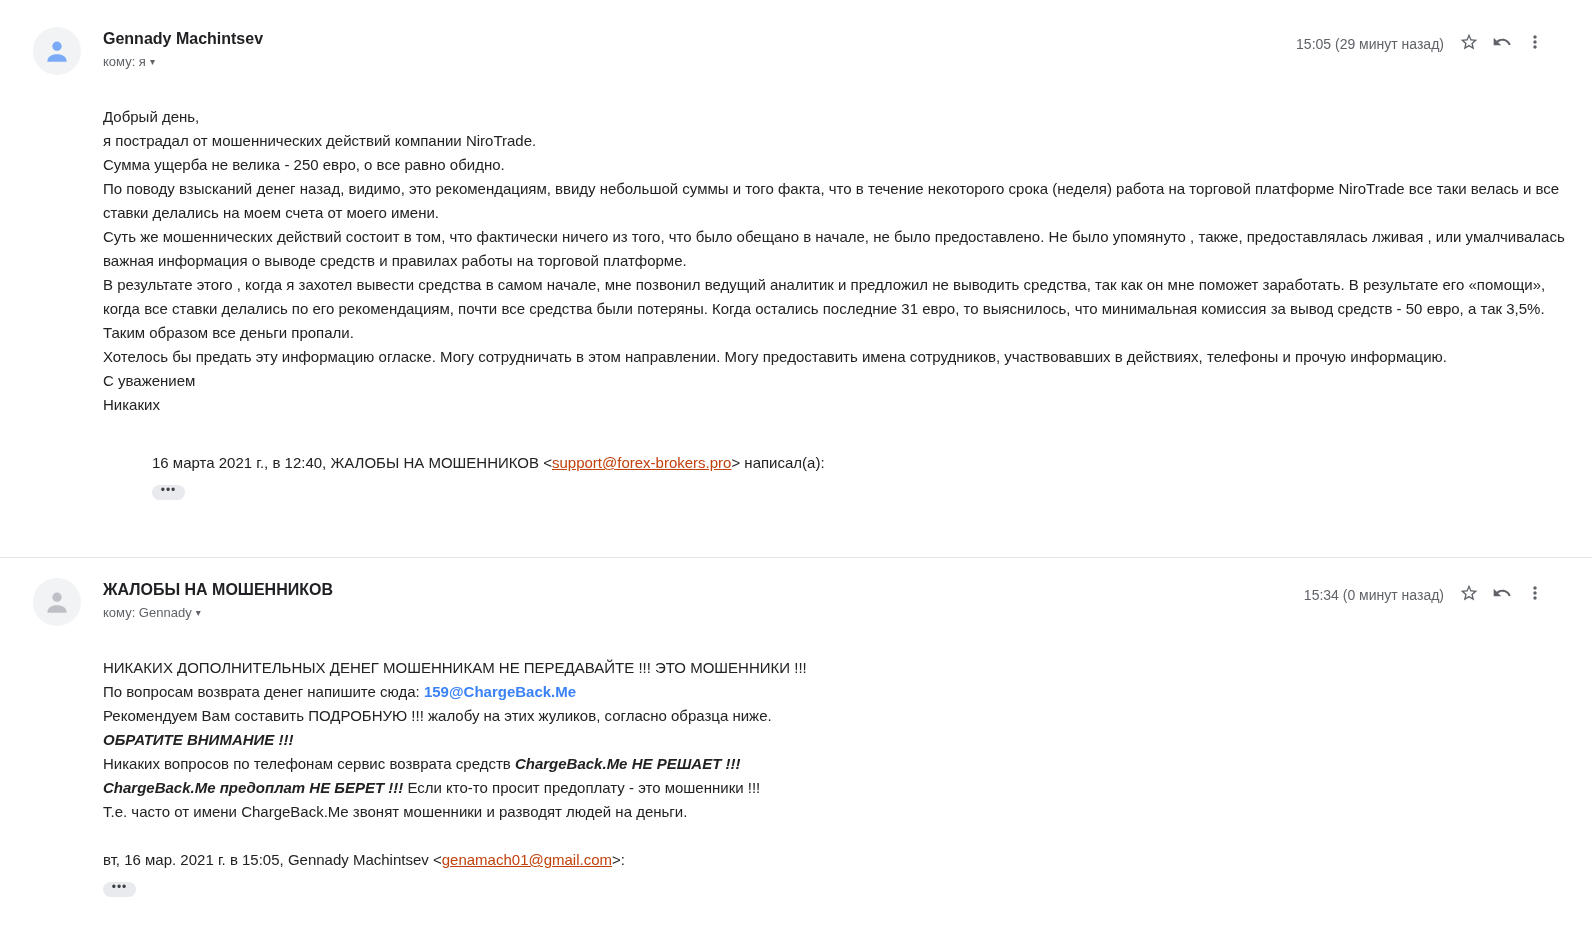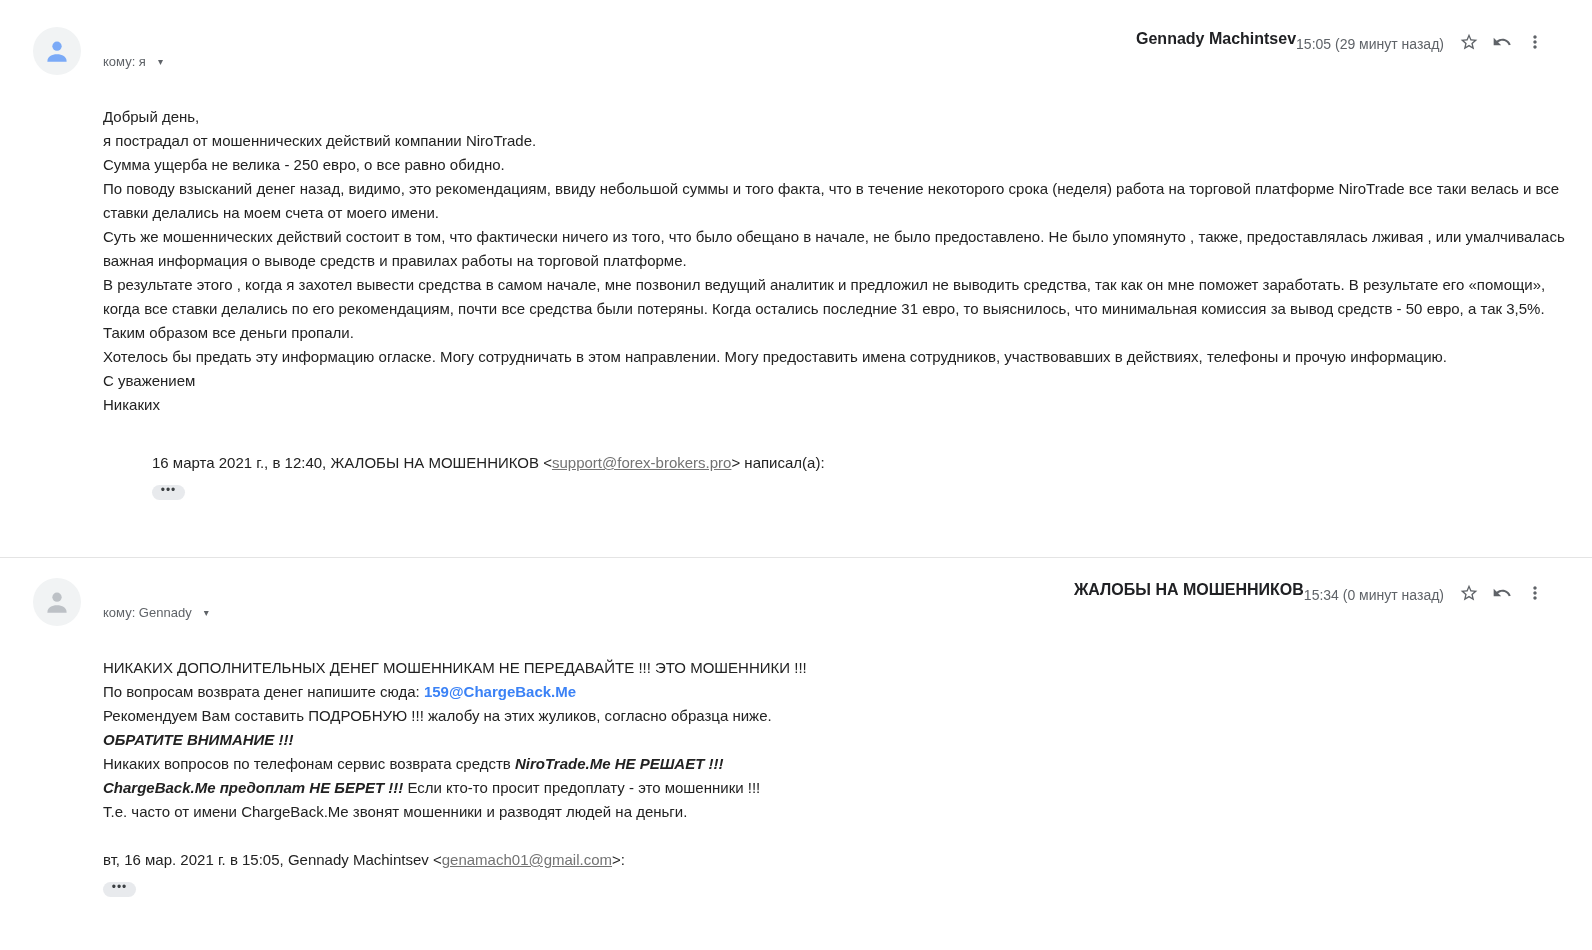--- a/index.html
+++ b/index.html
@@ -15,37 +15,37 @@
   .email-2 { padding-top: 20px; }
 
   .header { display: flex; align-items: flex-start; }
   .avatar {
     width: 48px; height: 48px; border-radius: 50%;
     background: #f1f3f4; flex: 0 0 48px;
     display: flex; align-items: center; justify-content: center;
   }
   .avatar svg { width: 32px; height: 32px; }
   .hmain { margin-left: 22px; flex: 1; padding-top: 2px; min-width: 0; }
-  .sender { font-size: 16px; font-weight: bold; color: #202124; line-height: 20px; text-align: right; }
+  .sender { font-size: 16px; font-weight: bold; color: #202124; line-height: 20px; }
   .recipient {
     font-size: 13px; color: #5f6368; margin-top: 5px;
-    display: flex; align-items: center; gap: 12px;
+    display: flex; align-items: center; gap: 4px;
   }
   .caret { font-size: 10px; color: #5f6368; cursor: pointer; line-height: 10px; }
 
   .hactions { display: flex; align-items: flex-end; gap: 13px; margin-right: 35px; padding-top: 5px; }
   .timestamp { font-size: 14px; color: #5f6368; white-space: nowrap; margin-right: 2px; }
   .icon-btn { width: 20px; height: 20px; cursor: pointer; padding: 0; border: none; background: transparent; }
   .icon-btn svg { width: 20px; height: 20px; fill: #5f6368; display: block; }
 
   .body { margin-left: 70px; margin-top: 30px; font-size: 15px; line-height: 24px; max-width: 1480px; }
   .line { min-height: 24px; }
   .bold, b { font-weight: bold; font-style: italic; }
 
-  a.qlink { color: #737373; text-decoration: underline; cursor: pointer; }
+  a.qlink { color: #c2410c; text-decoration: underline; cursor: pointer; }
   a.boldlink { color: #3b82f6; font-weight: bold; text-decoration: none; cursor: pointer; }
 
   .quote { font-size: 15px; line-height: 24px; color: #222222; }
   .quote-1 { margin-left: 119px; margin-top: 34px; }
   .quote-2 { margin-left: 70px; margin-top: 24px; }
 
   .trimmed-btn {
     display: flex; align-items: center; justify-content: center;
     margin-top: 10px; height: 15px; min-width: 33px; width: 33px;
     background: #e8eaed; border: none; border-radius: 8px; cursor: pointer; padding: 0 6px;
@@ -151,21 +151,21 @@
             </svg>
         </button>
       </div>
     </div>
 
     <div class="body">
       <div class="line"><span>НИКАКИХ ДОПОЛНИТЕЛЬНЫХ ДЕНЕГ МОШЕННИКАМ НЕ ПЕРЕДАВАЙТЕ !!! ЭТО МОШЕННИКИ !!!</span></div>
       <div class="line"><span>По вопросам возврата денег напишите сюда: </span><a class="boldlink">159@ChargeBack.Me</a></div>
       <div class="line"><span>Рекомендуем Вам составить ПОДРОБНУЮ !!! жалобу на этих жуликов, согласно образца ниже.</span></div>
       <div class="line bold"><span>ОБРАТИТЕ ВНИМАНИЕ !!!</span></div>
-      <div class="line"><span>Никаких вопросов по телефонам сервис возврата средств </span><b>NiroTrade.Me НЕ РЕШАЕТ !!!</b></div>
+      <div class="line"><span>Никаких вопросов по телефонам сервис возврата средств </span><b>ChargeBack.Me НЕ РЕШАЕТ !!!</b></div>
       <div class="line"><b>ChargeBack.Me предоплат НЕ БЕРЕТ !!!</b><span> Если кто-то просит предоплату - это мошенники !!!</span></div>
       <div class="line"><span>Т.е. часто от имени ChargeBack.Me звонят мошенники и разводят людей на деньги.</span></div>
     </div>
 
     <div class="quote quote-2">
       <span>вт, 16 мар. 2021 г. в 15:05, Gennady Machintsev &lt;</span><a class="qlink">genamach01@gmail.com</a><span>&gt;:</span>
     </div>
     <button class="trimmed-btn t2">
       <span class="dots">•••</span>
     </button>

